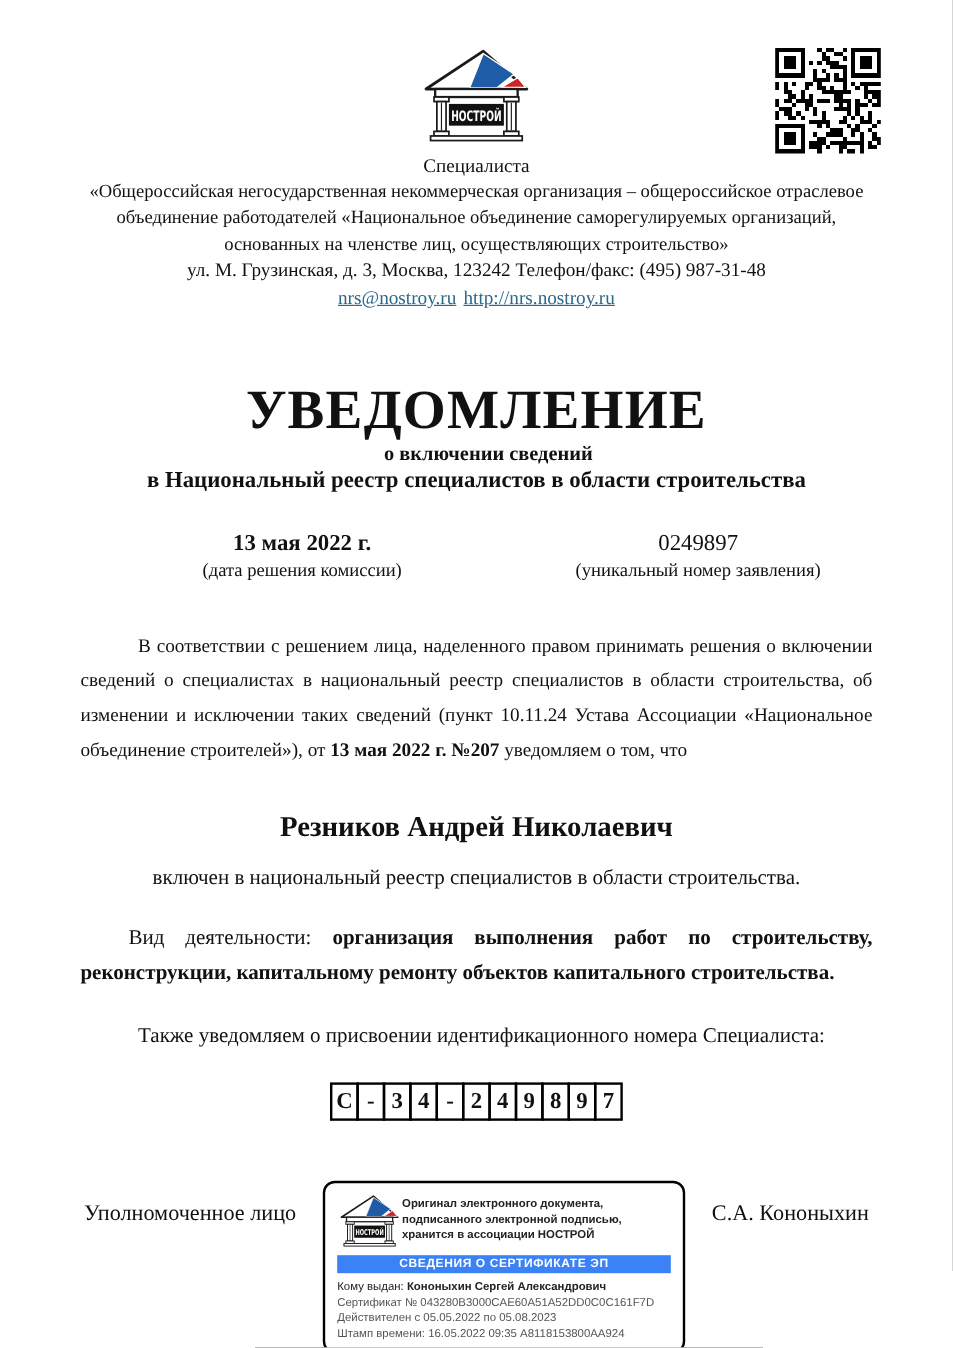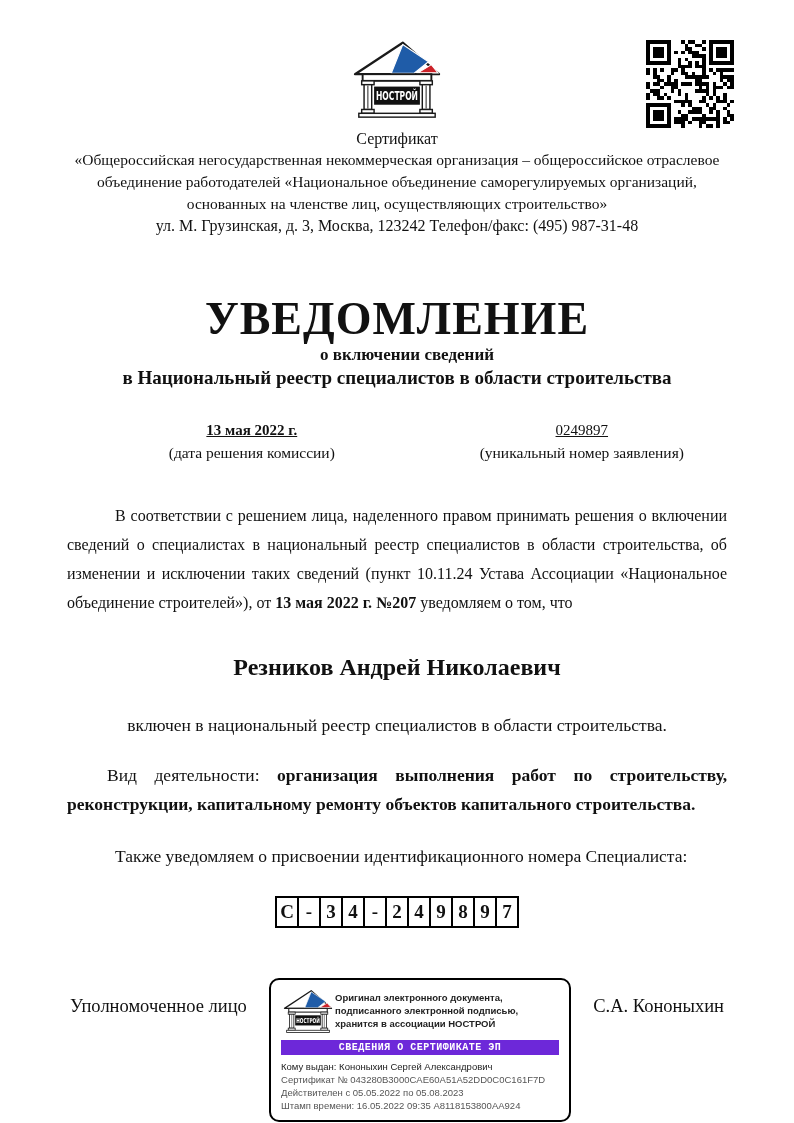--- a/index.html
+++ b/index.html
@@ -24,29 +24,29 @@
 
   
   .doc-title { text-align:center; margin-top:62px; font-size:46px; font-weight:bold; letter-spacing:1px; line-height:40px; }
   .doc-sub1 { text-align:center; margin-top:6px; font-size:17px; font-weight:bold; line-height:20px;padding-left:20px; }
   .doc-sub2 { text-align:center; margin-top:1px; font-size:19px; font-weight:bold; line-height:23px; }
 
   
   .decision-row { display:flex; margin-top:29px; padding:0 67px; }
   .decision-col-left { flex:0 0 56%; text-align:center; }
   .decision-col-right { flex:0 0 44%; text-align:center; }
-  .decision-value { font-size:15px; line-height:24px;text-decoration:underline; }
+  .decision-value { font-size:19px; line-height:24px; }
   .decision-value.bold { font-weight:bold; }
   .decision-caption { font-size:15.5px; line-height:22px; }
 
   
   .body-para { margin:37px 67px 0; text-align:justify; text-indent:48px; font-size:16px; line-height:29px; }
   .body-para b { font-weight:bold; }
   .specialist-name { text-align:center; margin-top:37px; font-size:24px; font-weight:bold; line-height:26px; }
-  .included-line { text-align:center; margin-top:33px; font-size:17.5px; line-height:24px; }
+  .included-line { text-align:center; margin-top:16px; font-size:17.5px; line-height:24px; }
   .activity-para { margin:24px 67px 0; text-align:justify; text-indent:40px; font-size:17.5px; line-height:29px; }
   .activity-para b { font-weight:bold; }
   .id-intro { margin:25px 67px 0; text-indent:48px; font-size:17.5px; line-height:24px; }
 
   
   .id-row { display:flex; justify-content:center; margin-top:28px; }
   .id-cell {
     width:24px; height:32px; border:2px solid #000; margin-left:-2px;
     display:flex; align-items:center; justify-content:center;
     font-size:19px; font-weight:bold;
@@ -59,26 +59,26 @@
 
   .stamp {
     width:302px; border:2px solid #000; border-radius:10px;
     padding:7px 10px 8px; background:#fff;
     font-family:"Liberation Sans","DejaVu Sans",sans-serif;
   }
   .stamp-head { display:flex; align-items:center; }
   .logo-small { width:54px; height:47px; flex:0 0 auto; }
   .stamp-origin { font-size:9.5px; font-weight:bold; line-height:13px; color:#222; }
   .stamp-bar {
-    margin:6px 0 5px; background:#6d28d9; color:#fff; text-align:center;
-    font-size:10px; font-weight:bold; line-height:15px; letter-spacing:0.5px;font-family:Liberation Mono, monospace;
+    margin:6px 0 5px; background:#3b82f6; color:#fff; text-align:center;
+    font-size:10px; font-weight:bold; line-height:15px; letter-spacing:0.5px;
   }
   .stamp-line { font-size:9.5px; line-height:13px; color:#222; white-space:nowrap; }
   .stamp-line.gray { color:#555; }
-  .stamp-line b { font-weight:normal; }
+  .stamp-line b { font-weight:bold; }
 </style>
 </head>
 <body>
 
 <svg width="0" height="0" style="position:absolute" aria-hidden="true">
   <symbol id="nostroy-logo" viewBox="0 0 100 88">
 
     <polygon points="6,40 56,7 94,40" fill="#ffffff" stroke="#1a1a1a" stroke-width="2.4" stroke-linejoin="round"></polygon>
     <polygon points="56,9 83,27 68,39 44,39" fill="#1f5ca8" stroke="#ffffff" stroke-width="1.2"></polygon>
     <polygon points="86,30 93,38.6 72,38.6" fill="#cc2229" stroke="#ffffff" stroke-width="1.2"></polygon>
@@ -402,27 +402,30 @@
         <rect x="77.44" y="80.96" width="3.52" height="3.52"></rect>
         <rect x="80.96" y="80.96" width="3.52" height="3.52"></rect>
         <rect x="35.20" y="84.48" width="3.52" height="3.52"></rect>
         <rect x="52.80" y="84.48" width="3.52" height="3.52"></rect>
         <rect x="59.84" y="84.48" width="3.52" height="3.52"></rect>
         <rect x="63.36" y="84.48" width="3.52" height="3.52"></rect>
         <rect x="70.40" y="84.48" width="3.52" height="3.52"></rect>
       </svg>
   </div>
 
-  <div class="assoc-label">Сертификат</div>
+  <div class="assoc-label">Специалиста</div>
   <div class="org-block">
     <div>«Общероссийская негосударственная некоммерческая организация – общероссийское отраслевое</div>
     <div>объединение работодателей «Национальное объединение саморегулируемых организаций,</div>
     <div>основанных на членстве лиц, осуществляющих строительство»</div>
   </div>
   <div class="addr-line">ул. М. Грузинская, д. 3, Москва, 123242 Телефон/факс: (495) 987-31-48</div>
+  <div class="links-line">
+    <a>nrs@nostroy.ru</a><a>http://nrs.nostroy.ru</a>
+  </div>
 
   <div class="doc-title">УВЕДОМЛЕНИЕ</div>
   <div class="doc-sub1">о включении сведений</div>
   <div class="doc-sub2">в Национальный реестр специалистов в области строительства</div>
 
   <div class="decision-row">
     <div class="decision-col-left">
       <div class="decision-value bold">13 мая 2022 г.</div>
       <div class="decision-caption">(дата решения комиссии)</div>
     </div>

